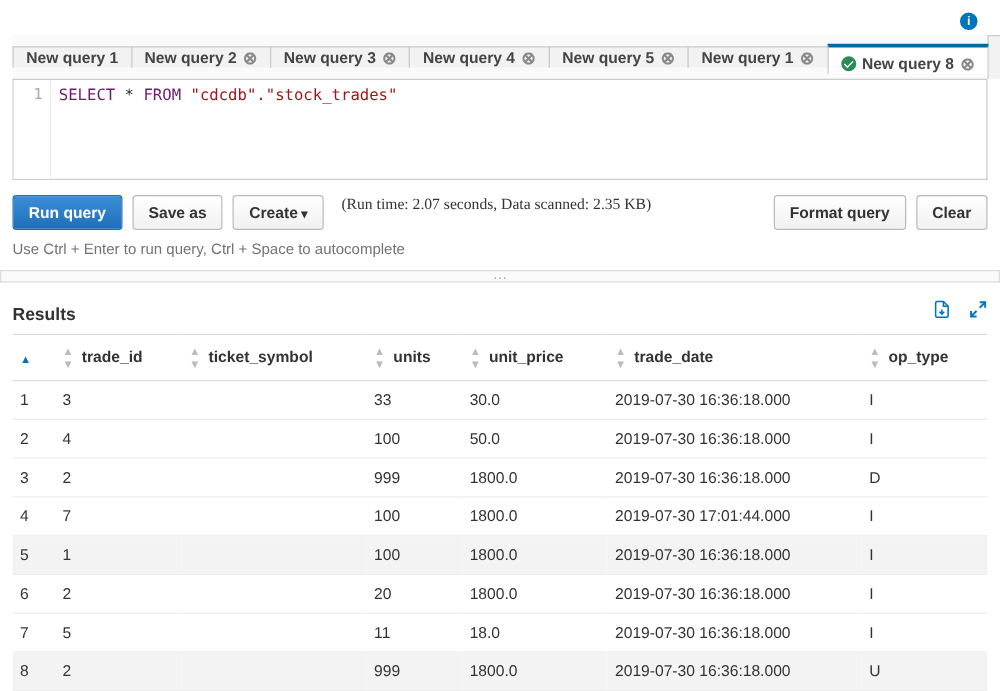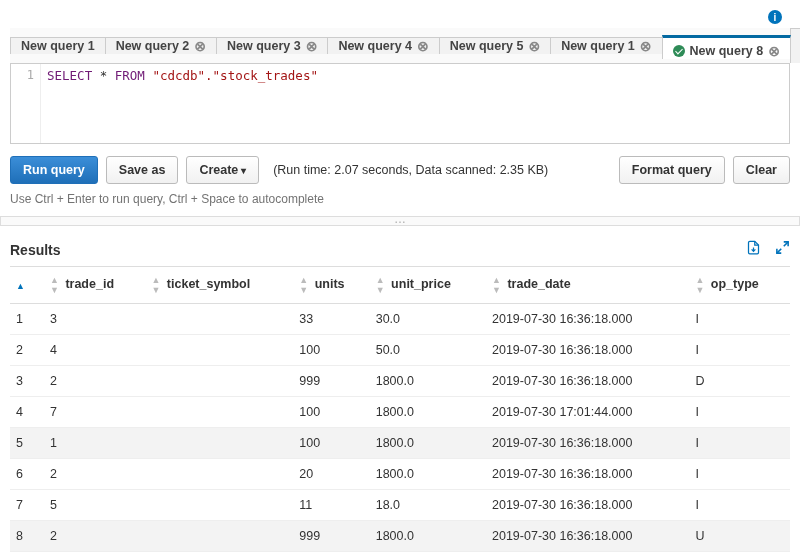--- a/index.html
+++ b/index.html
@@ -12,25 +12,25 @@
 .tab.active { background: #fff; border-top: 3px solid #0369a1; padding-top: 6px; position: relative; top: 1px; }
 .tab-close { color: #888; font-size: 14px; font-weight: bold; line-height: 1; }
 .tab-check { width: 12px; height: 12px; border-radius: 50%; background: #2e8b57; display: inline-flex; align-items: center; justify-content: center; }
 .tab-check::after { content: ""; width: 3px; height: 6px; border: solid #fff; border-width: 0 1.5px 1.5px 0; transform: rotate(45deg); margin-top: -1px; }
 .tab-add { padding: 8px 10px; color: #0073bb; font-size: 16px; font-weight: bold; cursor: pointer; border: 1px solid #ccc; border-bottom: none; background: #f2f2f2; margin-right: -1px; }
 .editor { border: 1px solid #ccc; border-top: none; background: #fff; height: 80px; display: flex; }
 .gutter { width: 30px; background: #fff; text-align: right; padding: 4px 6px 0 0; color: #aaa; font-family: monospace; font-size: 12px; border-right: 1px solid #eee; }
 .code { padding: 4px 6px; font-family: monospace; font-size: 12.5px; }
 .kw { color: #701a75; }
 .str { color: #a31515; }
-.toolbar { display: flex; align-items: center; gap: 8px; padding: 12px 0 6px; }
+.toolbar { display: flex; align-items: flex-start; gap: 8px; padding: 12px 0 6px; }
 .btn { padding: 6px 12px; border: 1px solid #bbb; border-radius: 3px; background: linear-gradient(#fff,#f1f1f1); font-weight: bold; font-size: 12.5px; cursor: pointer; color: #333; }
 .btn-primary { background: linear-gradient(#3b8ed8,#1f6fb8); color: #fff; border-color: #1f6fb8; }
 .btn-caret::after { content: " \25BE"; font-size: 10px; }
-.run-info { font-size: 12.5px; color: #333; margin-left: 6px; }
+.run-info { font-size: 12.5px; color: #333; margin-left: 6px; font-family: Liberation Serif, serif; }
 .spacer { flex: 1; }
 .hint { color: #737373; font-size: 12px; padding: 2px 0 10px; }
 .divider { height: 10px; border: 1px solid #ddd; background: #fafafa; position: relative; margin: 0 -10px; }
 .divider::after { content: "\2026"; position: absolute; left: 50%; top: -5px; transform: translateX(-50%); color: #aaa; font-size: 12px; }
 .results-head { display: flex; align-items: flex-end; padding: 14px 0 8px; }
 .results-title { font-weight: bold; font-size: 14px; }
 .results-actions { margin-left: auto; display: flex; gap: 14px; color: #0073bb; }
 .dl-icon, .expand-icon { cursor: pointer; font-size: 15px; }
 table.results { width: 100%; border-collapse: collapse; font-size: 12.5px; }
 table.results th { text-align: left; padding: 8px 6px; border-top: 1px solid #ddd; border-bottom: 1px solid #ddd; font-weight: bold; color: #333; background: #fff; }

